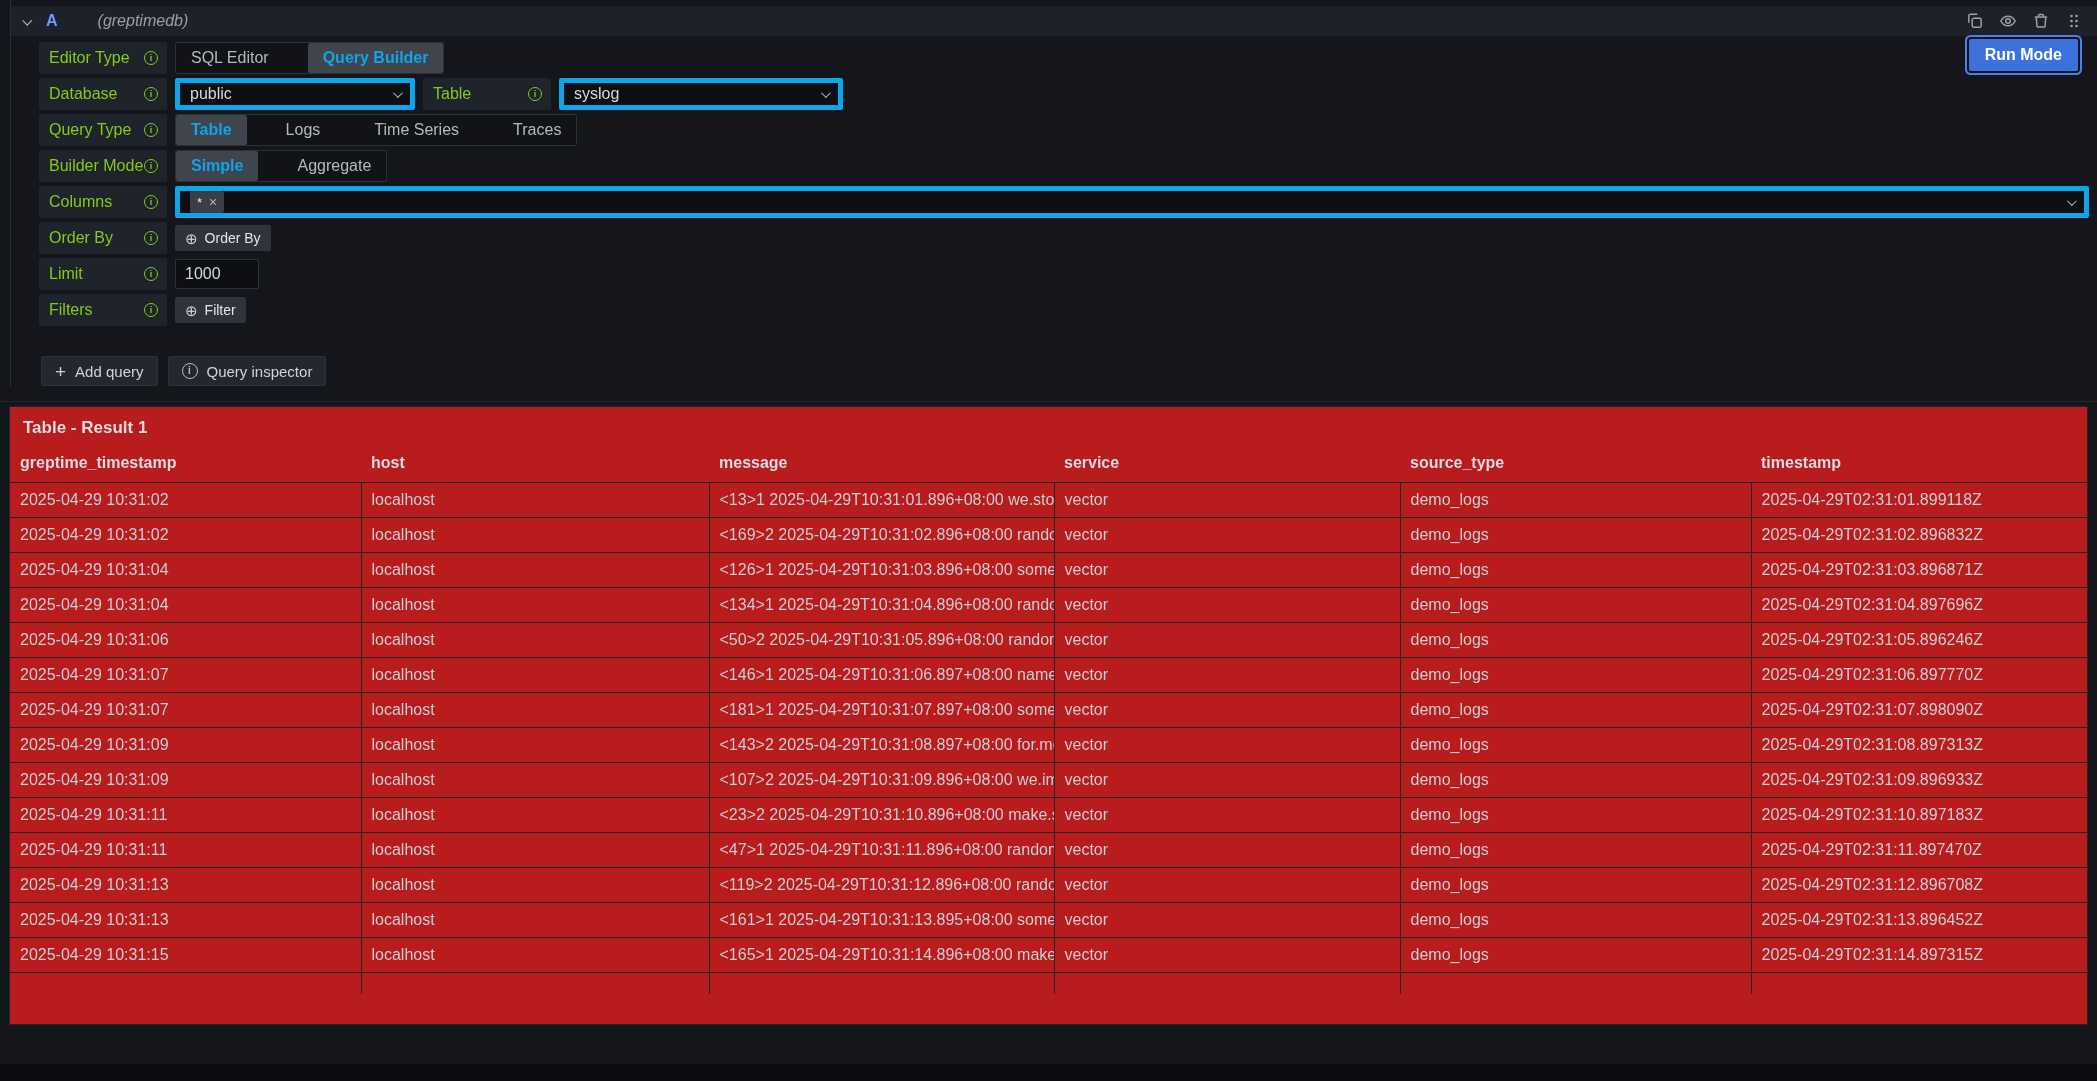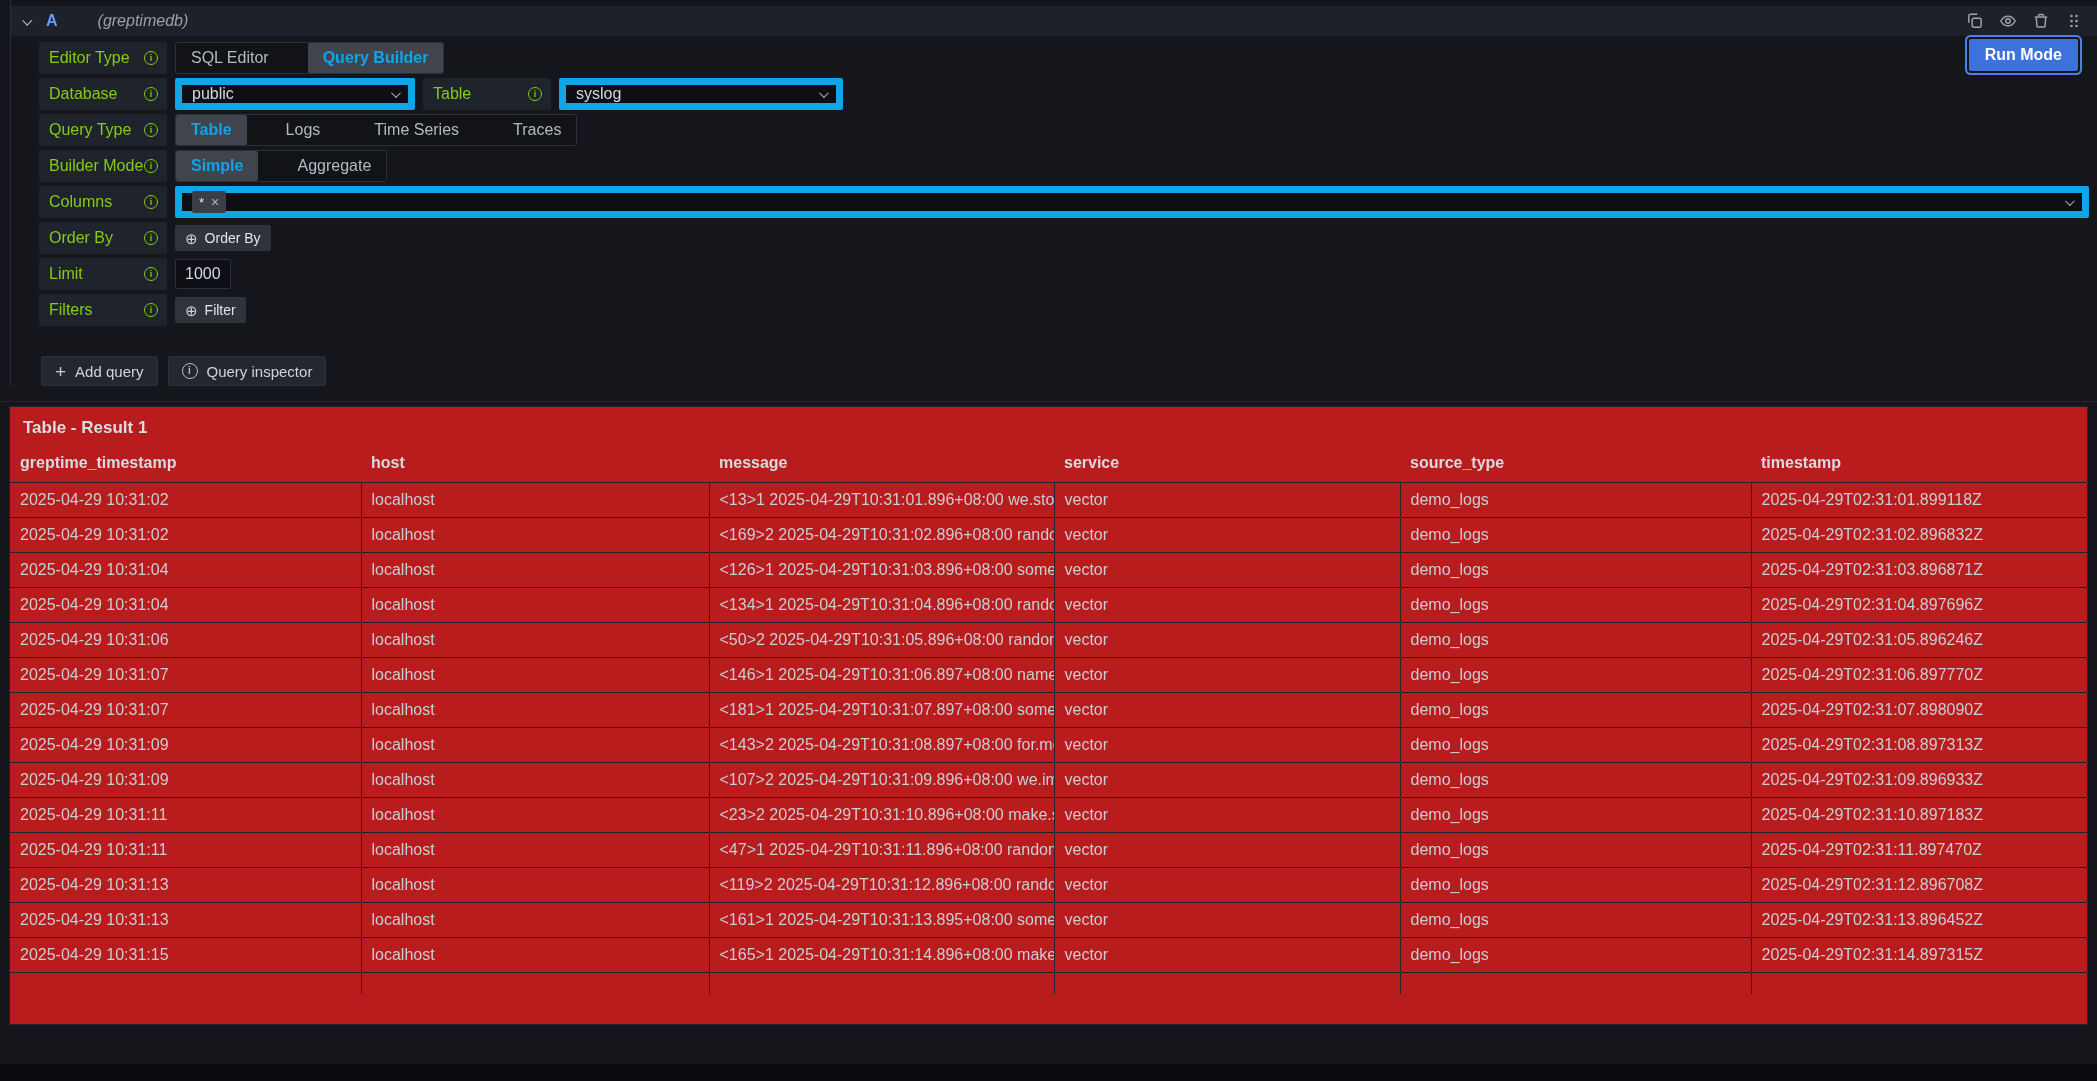--- a/index.html
+++ b/index.html
@@ -48,21 +48,21 @@
     display:inline-flex; align-items:stretch; border:1px solid #2c3138; border-radius:2px;
     background:#111317; height:32px; overflow:hidden;gap:24px;
   }
   .radio-opt {
     display:inline-flex; align-items:center; padding:0 15px; font-size:16px;
     color:#b4b9c2; cursor:pointer; white-space:nowrap;
   }
   .radio-opt.sel { background:#3f444d; border-radius:2px; color:#0ea5e9; font-weight:600; }
 
   .select {
-    height:32px; background:#0d0f14; border:7px solid #0ea5e9; border-radius:2px;
+    height:32px; background:#0d0f14; border:5px solid #0ea5e9; border-radius:2px;
     display:flex; align-items:center; padding:0 10px; font-size:16px; color:#d5d8de; cursor:pointer;
   }
   .select .chev-dn { margin-left:auto; }
   .chev-dn { width:7px; height:7px; border-right:1.6px solid #b2b6bd; border-bottom:1.6px solid #b2b6bd;
     display:inline-block; transform:rotate(45deg) translateY(-2px); }
   .sel-db { width:240px; }
   .sel-table { width:284px;align-items:center; }
   .lbl-table { margin-left:8px; width:128px; min-width:128px; }
 
   .sel-columns { flex:1; margin-right:4px; }
@@ -70,21 +70,21 @@
     padding:0 7px; gap:7px; font-size:13px; color:#e8eaee; }
   .chip .x { color:#b0b4bb; font-size:14px; line-height:1; cursor:pointer; }
 
   .mini-btn {
     height:26px; background:#2f333b; border-radius:2px; display:inline-flex; align-items:center;
     gap:7px; padding:0 10px; font-size:14px; font-weight:500; color:#e3e5e9; cursor:pointer;
   }
   .mini-btn .oplus { font-size:15px; color:#cfd2d8; line-height:1; }
 
   .limit-input {
-    width:56px; height:30px; background:#0d0f14; border:1px solid #2c3138; border-radius:2px;
+    width:84px; height:30px; background:#0d0f14; border:1px solid #2c3138; border-radius:2px;
     color:#d5d8de; font-size:16px; padding:0 9px; display:flex; align-items:center;
     font-family:"Liberation Sans", sans-serif;
   }
 
   .sql-box {
     min-width:327px; height:40px; background:#111317; border:1px solid #2c3138; border-radius:2px;
     display:inline-flex; align-items:center; padding:0 16px;
     font-family:"DejaVu Sans Mono", monospace; font-size:14px; color:#c9cdd4; white-space:pre;
   }
 

